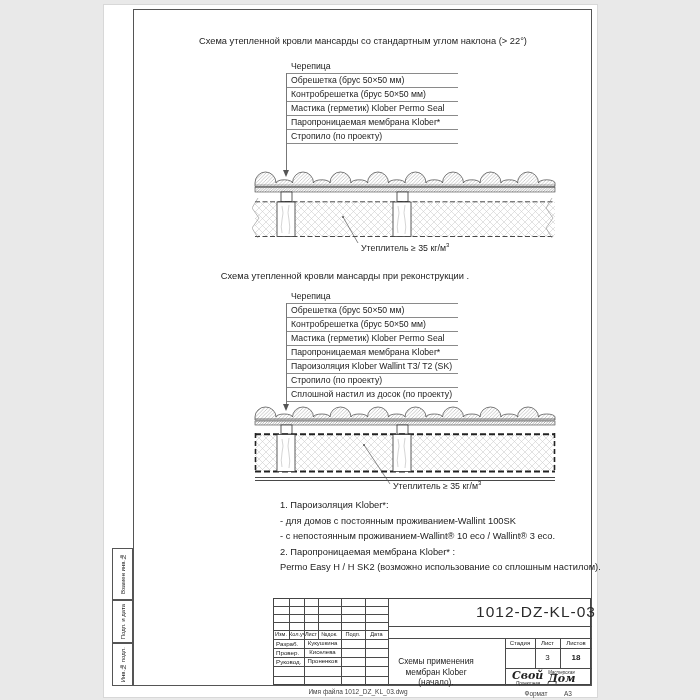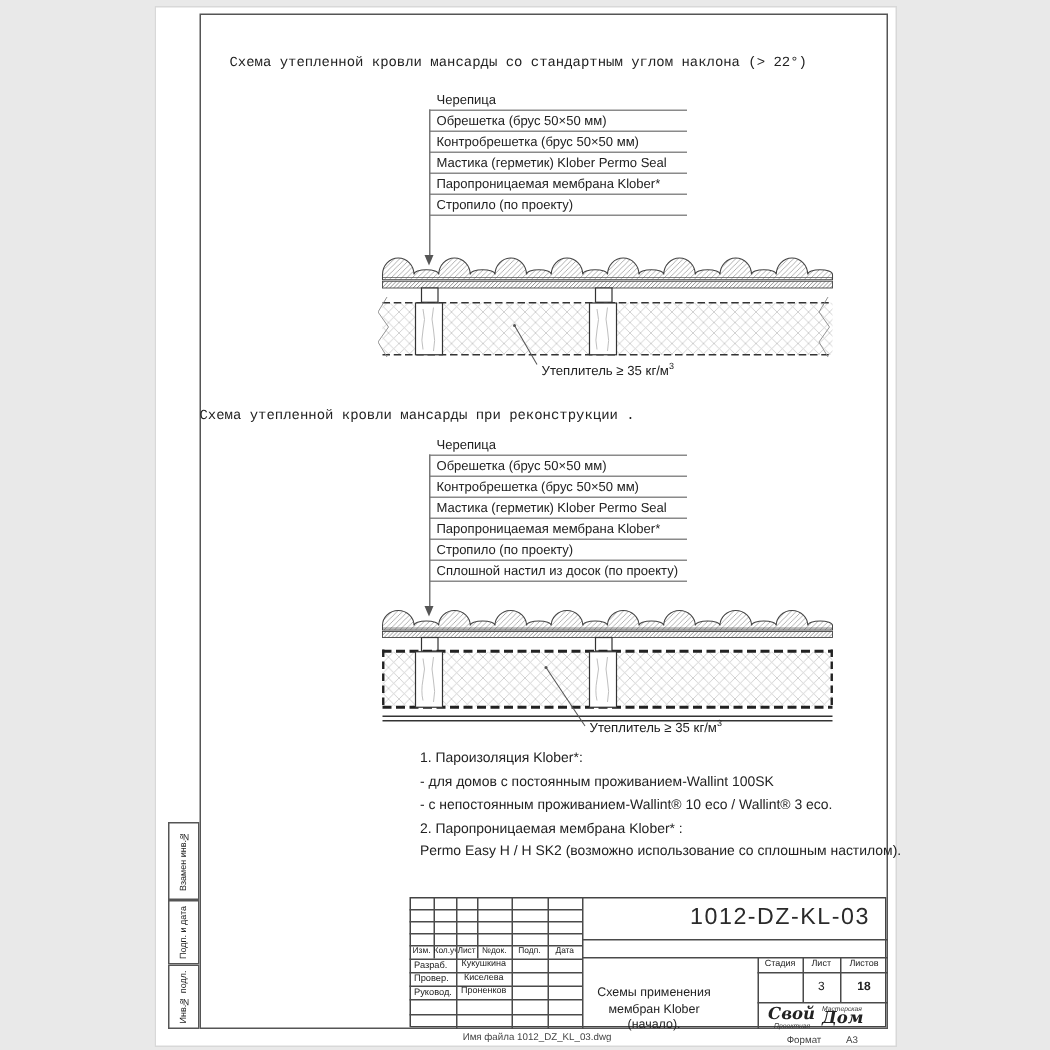--- a/index.html
+++ b/index.html
@@ -5,35 +5,35 @@
   html,body{margin:0;padding:0;background:#e9e9e9;}
   #canvas{position:relative;width:700px;height:700px;background:#e9e9e9;overflow:hidden;
           font-family:"Liberation Sans",sans-serif;color:#222;}
   .abs{position:absolute;}
   .sheet{position:absolute;left:103px;top:4px;width:495px;height:694px;background:#fff;
          border:1px solid #d8d8d8;box-sizing:border-box;}
   .frame{position:absolute;left:133px;top:9px;width:459px;height:677px;
          border:1.4px solid #555;box-sizing:border-box;background:transparent;}
   .vl{position:absolute;width:1px;background:#4a4a4a;}
   .hl{position:absolute;height:1px;background:#4a4a4a;}
-  .title{position:absolute;font-size:9.3px;color:#222;font-family:Liberation Mono, monospace;}
+  .title{position:absolute;text-align:center;font-size:9.3px;color:#222;}
   .layerlist{position:absolute;width:172px;}
   .layeritem{height:13px;line-height:13.5px;font-size:8.7px;padding-left:5px;
              border-bottom:1px solid #8a8a8a;white-space:nowrap;color:#222;}
   .leaderline{position:absolute;width:1px;background:#777;}
   .leaderarrow{position:absolute;width:0;height:0;border-left:3px solid transparent;
                border-right:3px solid transparent;border-top:7px solid #555;}
   .inslabel{position:absolute;font-size:8.8px;color:#222;white-space:nowrap;}
   .inslabel sup{font-size:6px;}
   .notes{position:absolute;left:280px;top:498px;width:320px;}
   .noteline{height:15.5px;line-height:15.5px;font-size:9.3px;white-space:nowrap;color:#222;}
   .stampbox{position:absolute;left:273px;top:598px;width:318px;height:87px;
             border:1.2px solid #444;box-sizing:border-box;background:#fff;}
   .cell{position:absolute;text-align:center;color:#222;overflow:hidden;white-space:nowrap;}
-  .docnum{position:absolute;left:372px;top:598px;width:204px;height:28px;display:flex;
+  .docnum{position:absolute;left:388px;top:598px;width:204px;height:28px;display:flex;
           align-items:center;justify-content:center;font-size:15.5px;letter-spacing:1px;color:#2a2a2a;padding-left:46px;}
   .doctitle{position:absolute;left:390px;top:656px;width:92px;height:28px;text-align:center;
             font-size:8.3px;line-height:10.5px;color:#222;}
   .sidebox{position:absolute;left:112px;width:21px;border:1px solid #555;box-sizing:border-box;
            background:#fff;display:flex;align-items:center;justify-content:center;}
   .sidebox span{writing-mode:vertical-rl;transform:rotate(180deg);font-size:6px;color:#222;
                 white-space:nowrap;}
   .logo{position:absolute;left:505px;top:668px;width:81px;height:18px;}
   .lg-word{font-family:"DejaVu Serif",serif;font-style:italic;font-weight:bold;color:#222;}
   .lg-small{position:absolute;font-size:4.5px;color:#333;font-style:italic;}
@@ -101,20 +101,21 @@
   <div class="inslabel" style="left:361px;top:242px;">
     <span>Утеплитель ≥ 35 кг/м</span><sup>3</sup>
   </div>
 
   <div class="layerlist" style="left:286px;top:290px;">
     <div class="layeritem">Черепица</div>
     <div class="layeritem">Обрешетка (брус 50×50 мм)</div>
     <div class="layeritem">Контробрешетка  (брус 50×50 мм)</div>
     <div class="layeritem">Мастика (герметик) Klober  Permo Seal</div>
     <div class="layeritem">Паропроницаемая мембрана Klober*</div>
+    <div class="layeritem">Пароизоляция Klober Wallint T3/ T2 (SK)</div>
     <div class="layeritem">Стропило (по проекту)</div>
     <div class="layeritem">Сплошной настил из досок (по проекту)</div>
   </div>
   <div class="leaderline" style="left:286px;top:303px;height:101px;"></div>
   <div class="leaderarrow" style="left:283px;top:404px;"></div>
 
   <svg class="abs" style="left:252px;top:403px;" width="306" height="92" viewBox="0 0 306 92">
     <g>
       <path d="M3,14 a10.5,10 0 0 1 21,0 a8.25,3 0 0 1 16.5,0 a10.5,10 0 0 1 21,0 a8.25,3 0 0 1 16.5,0 a10.5,10 0 0 1 21,0 a8.25,3 0 0 1 16.5,0 a10.5,10 0 0 1 21,0 a8.25,3 0 0 1 16.5,0 a10.5,10 0 0 1 21,0 a8.25,3 0 0 1 16.5,0 a10.5,10 0 0 1 21,0 a8.25,3 0 0 1 16.5,0 a10.5,10 0 0 1 21,0 a8.25,3 0 0 1 16.5,0 a10.5,10 0 0 1 21,0 a8.25,3 0 0 1 16.5,0 L303,17 L3,17 Z" fill="url(#hatchA)" stroke="#444" stroke-width="0.7"></path>
       <line x1="3" y1="15.7" x2="303" y2="15.7" stroke="#444" stroke-width="0.45"></line>

